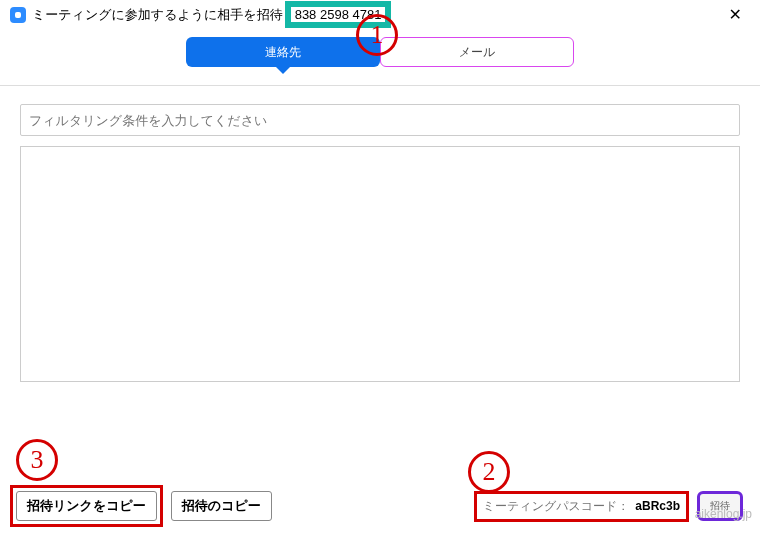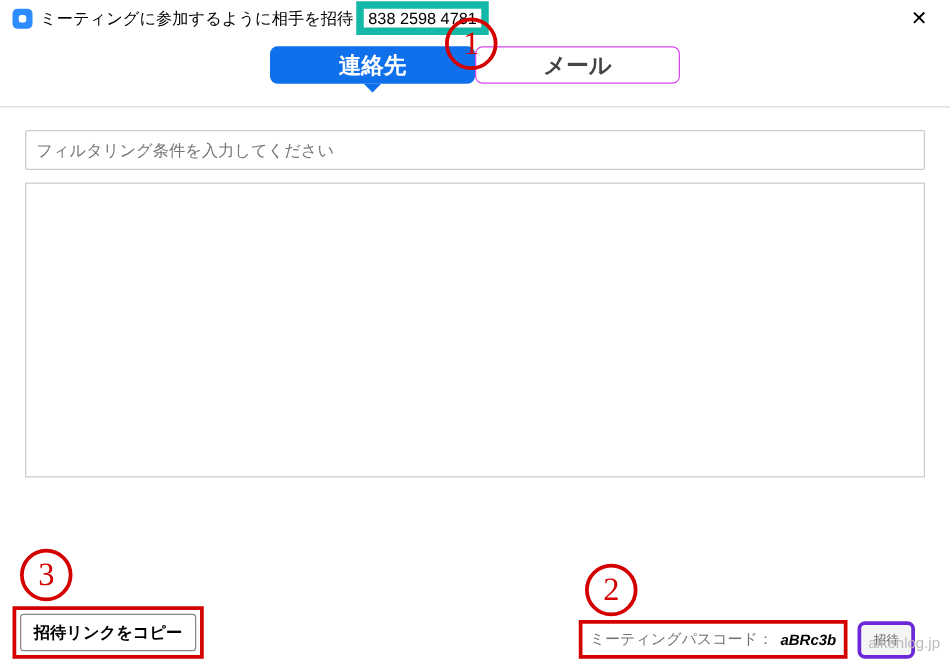--- a/index.html
+++ b/index.html
@@ -43,27 +43,27 @@
     cursor: pointer;
     padding: 0 8px;
   }
   .tabs {
     display: flex;
     justify-content: center;
     margin-top: 8px;
     position: relative;
   }
   .tab {
-    width: 164px;
+    width: 194px;
     height: 30px;
     display: flex;
     align-items: center;
     justify-content: center;
-    font-size: 18px;
-    font-weight: bold;
+    font-size: 12px;
+    font-weight: normal;
     cursor: pointer;
   }
   .tab-active {
     background: #0e71eb;
     color: #fff;
     border-radius: 6px;
     position: relative;
   }
   .tab-active::after {
     content: "";
@@ -98,24 +98,24 @@
   }
   .list-area {
     margin: 10px 20px 0 20px;
     border: 1px solid #ccc;
     height: 236px;
     background: #fff;
   }
   .footer {
     position: absolute;
     bottom: 0;
-    left: 0; right: 18px;
+    left: 0; right: 7px;
     padding: 8px 10px 8px 10px;
     display: flex;
-    align-items: flex-end;
+    align-items: center;
     gap: 8px;
   }
   .btn {
     border: 1px solid #888;
     background: #fff;
     border-radius: 3px;
     padding: 5px 10px;
     font-size: 13px;
     font-weight: bold;
     cursor: pointer;
@@ -128,21 +128,21 @@
   .passcode-box {
     border: 3px solid #d40000;
     padding: 4px 6px;
     display: flex;
     align-items: center;
     gap: 6px;
     margin-left: auto;
     font-size: 12px;
   }
   .passcode-label { color: #737373; }
-  .passcode-value { font-weight: bold; font-style: italic; }
+  .passcode-value { font-weight: bold; }
   .invite-btn {
     border: 3px solid #6d28d9;
     background: #f5f5f5;
     border-radius: 6px;
     padding: 5px 10px;
     font-size: 10px;
     cursor: pointer;
     color: #666;
   }
   .watermark {
@@ -189,20 +189,21 @@
 <div class="filter-area">
   <input class="filter-input" type="text" placeholder="フィルタリング条件を入力してください" style="">
 </div>
 
 <div class="list-area"></div>
 
 <div class="footer">
   <div class="copy-link-box">
     <button class="btn">招待リンクをコピー</button>
   </div>
+  <button class="btn">招待のコピー</button>
   <div class="passcode-box">
     <span class="passcode-label">ミーティングパスコード：</span>
     <span class="passcode-value">aBRc3b</span>
   </div>
   <button class="invite-btn">招待</button>
 </div>
 
 <span class="watermark">aikenlog.jp</span>
 
 <div class="circ" style="top:14px; left:356px;">1</div>

